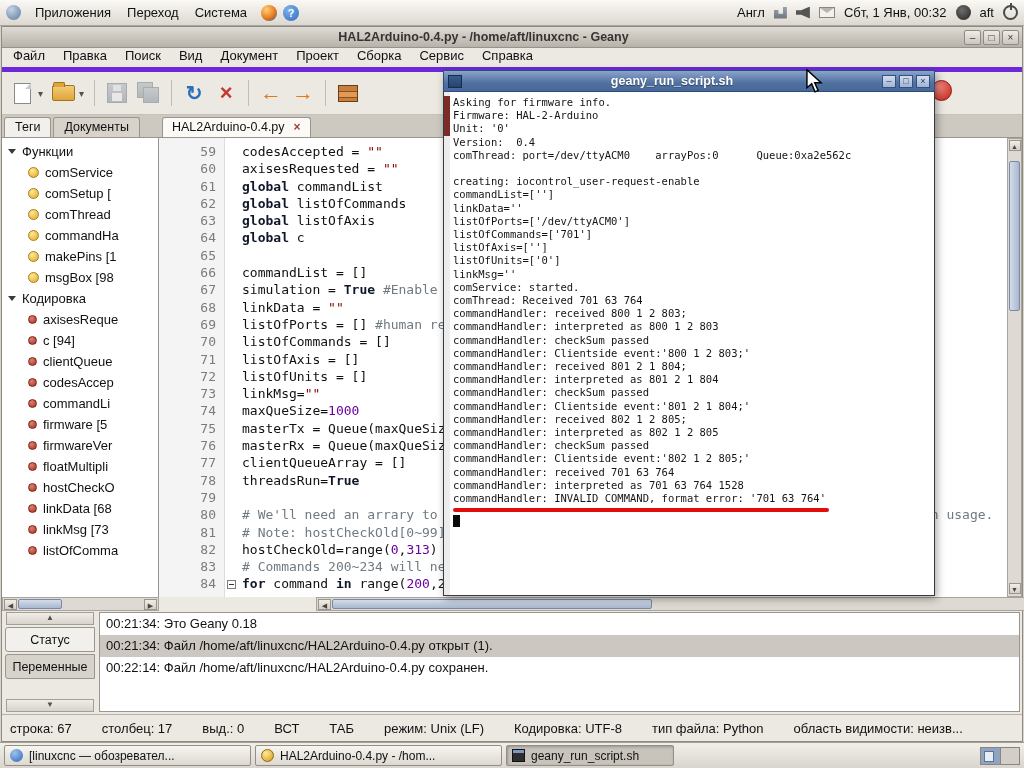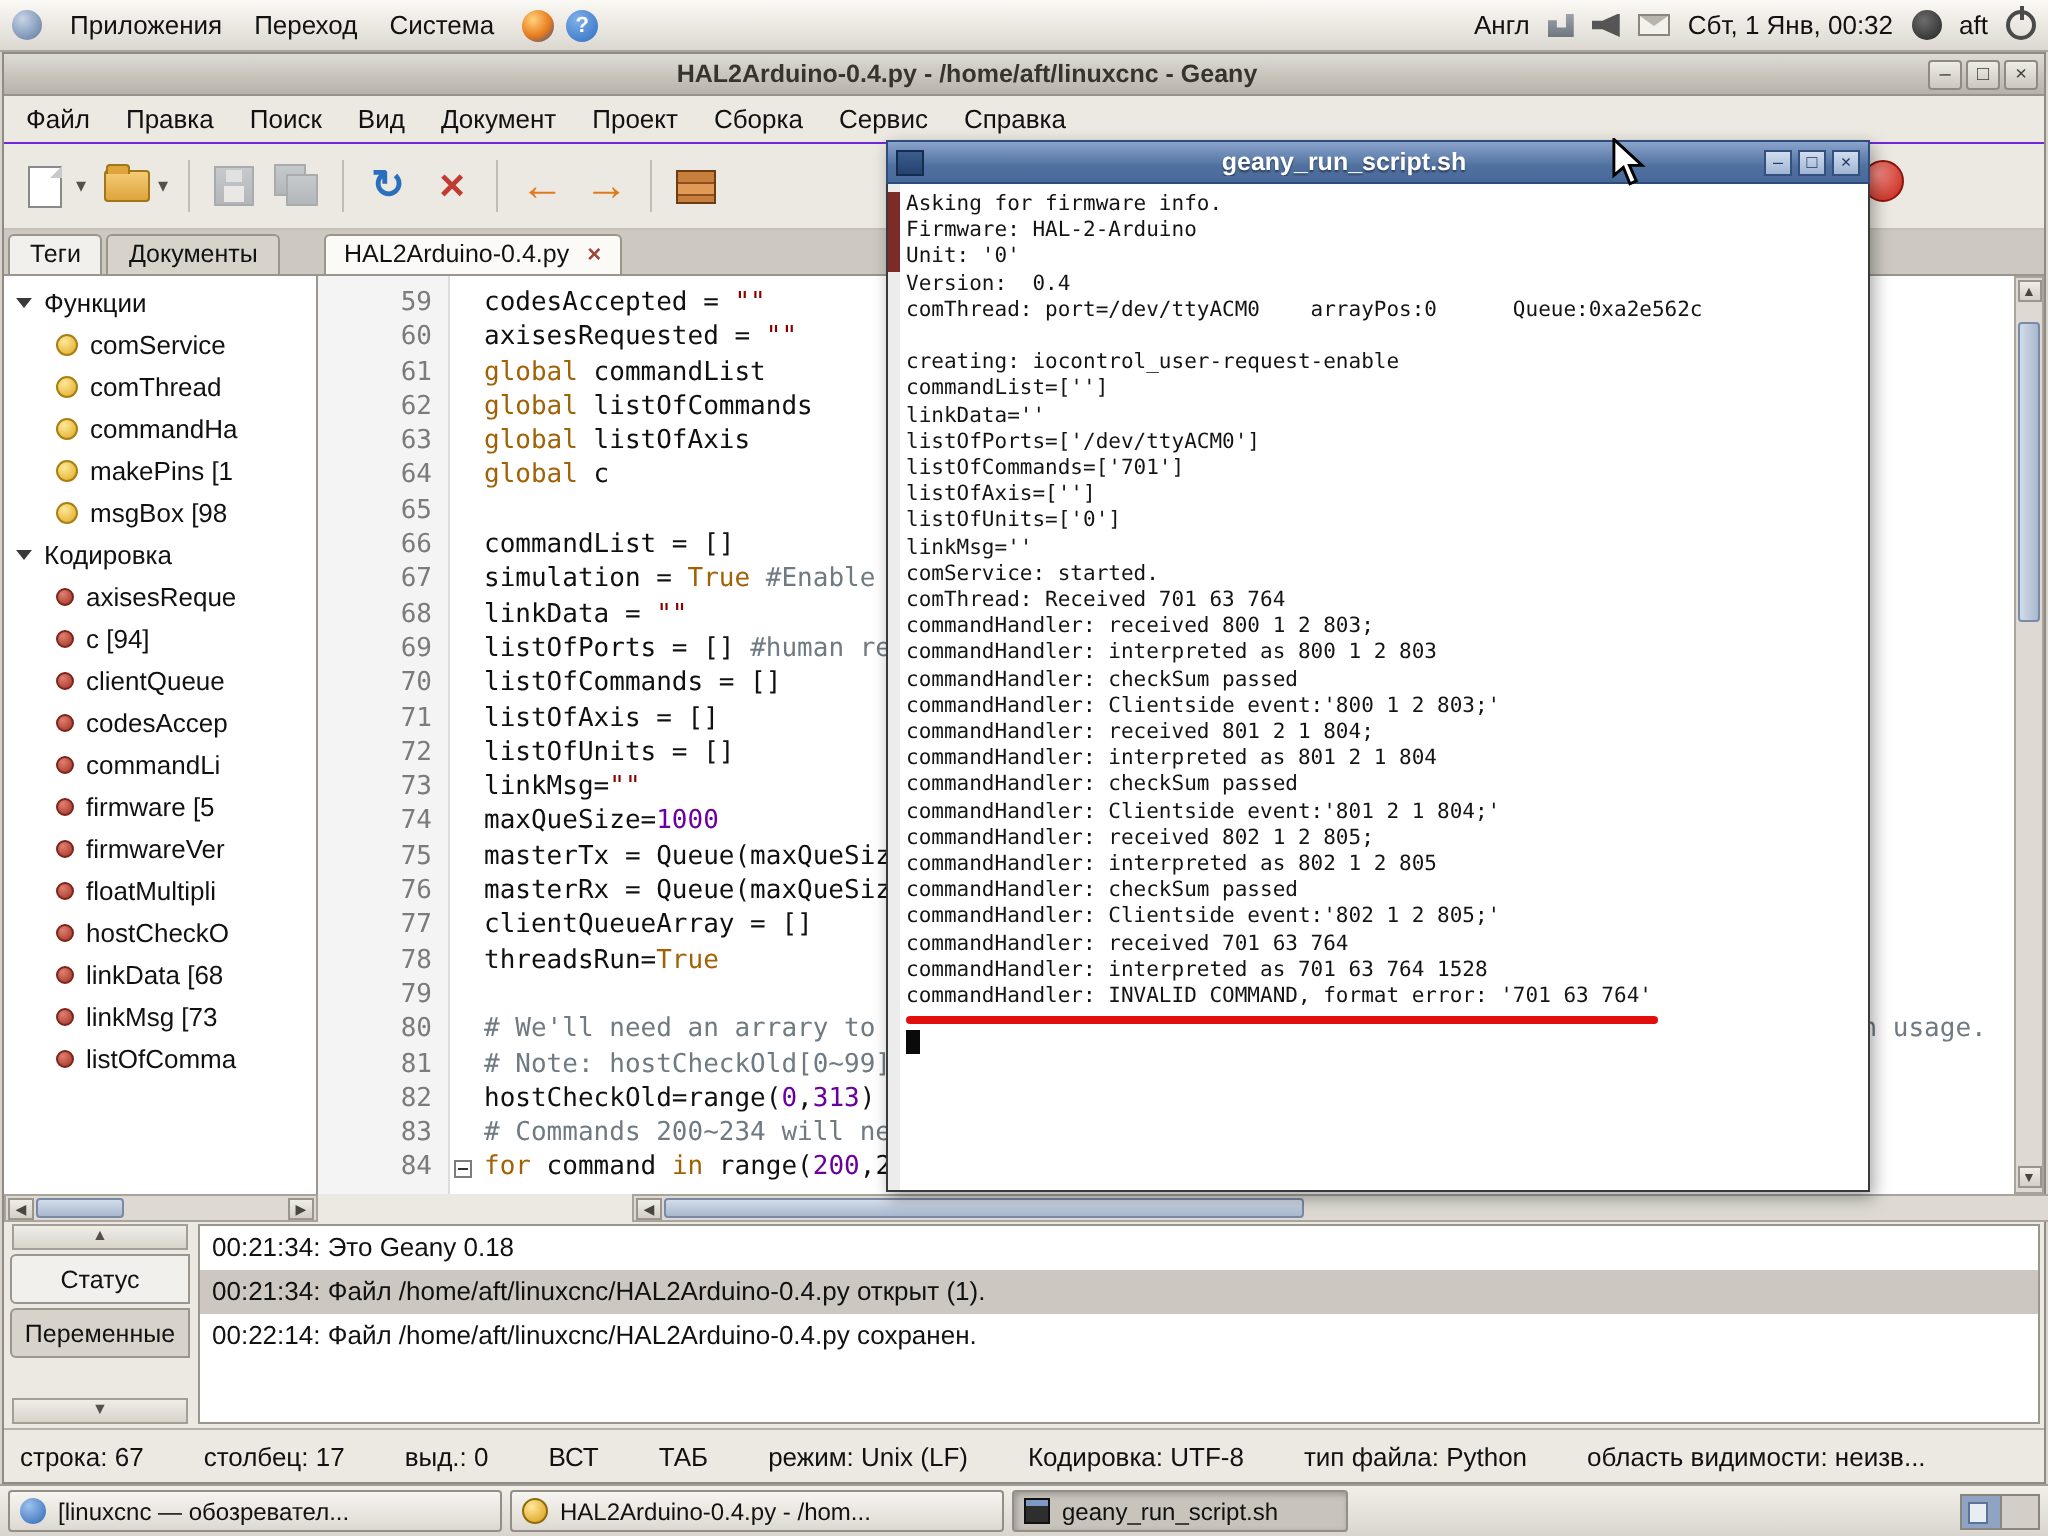--- a/index.html
+++ b/index.html
@@ -30,21 +30,21 @@
 
   
   #geany{position:absolute;left:1px;top:26px;width:1022px;height:716px;background:#ece9e3;
     border:1px solid #8f8b84;z-index:10}
   #g-titlebar{height:21px;background:linear-gradient(#dedbd5,#b7b2a9);border-bottom:1px solid #97928a;
     display:flex;align-items:center;padding:0 3px}
   #g-title{flex:1;text-align:center;font-weight:bold;font-size:12.5px;color:#37342f;
     white-space:nowrap;overflow:hidden}
   .winbtn{width:17px;height:15px;margin-left:2px;background:linear-gradient(#efece6,#ccc7bf);
     border:1px solid #8f8b84;border-radius:2px;font-size:10px;line-height:13px;text-align:center;color:#3f3b35}
-  #g-menubar{height:24px;display:flex;align-items:flex-start;padding-left:2px;border-bottom:1px solid #6d28d9}
+  #g-menubar{height:24px;display:flex;align-items:flex-end;padding-left:2px;border-bottom:5px solid #6d28d9}
   .menu-item{padding:4px 9px;cursor:default}
   #g-toolbar{height:43px;display:flex;align-items:center;gap:8px;padding-left:8px;border-bottom:1px solid #c6c1b9;position:relative}
   .tb-sep{width:1px;height:26px;background:#c2bdb4;margin:0 2px}
   .tb-btn{display:flex;align-items:center;justify-content:center;min-width:24px;height:30px}
   .tb-drop{font-size:10px;color:#55514a;margin-left:-4px}
   .ic-new{width:17px;height:21px;background:#fff;border:1px solid #8a8a8a;position:relative}
   .ic-new::after{content:"";position:absolute;right:-1px;top:-1px;border-left:6px solid transparent;border-bottom:6px solid #c9c9c9}
   .ic-open{width:23px;height:16px;background:linear-gradient(#f3cc76,#dfa43c);border:1px solid #a07616;border-radius:2px;position:relative}
   .ic-open::before{content:"";position:absolute;left:0;top:-4px;width:10px;height:4px;background:#dfa43c;border:1px solid #a07616;border-bottom:none;border-radius:2px 2px 0 0}
   .ic-save{width:20px;height:20px;background:linear-gradient(#8e9cad,#5f6d7f);border:1px solid #47535f;position:relative}
@@ -90,21 +90,21 @@
   #ed-body{position:absolute;left:0;top:23px;right:15px;bottom:14px;background:#fff;overflow:hidden;display:flex}
   #gutter{width:66px;background:#f4f4f4;color:#7b7b7b;font:13px/17.3px "DejaVu Sans Mono",monospace;
     text-align:right;padding:5px 8px 0 0;border-right:1px solid #dcdcdc}
   #foldcol{width:13px;background:#fff;padding-top:5px}
   .ln,.fold-cell,.code-line{height:17.3px}
   .fold-cell{display:flex;align-items:center;justify-content:center}
   .fold-box{width:9px;height:9px;border:1px solid #7c7c7c;background:#fdfdfd;position:relative}
   .fold-box::after{content:"";position:absolute;left:1px;right:1px;top:3px;height:1px;background:#333}
   #code-lines{flex:1;font:13px/17.3px "DejaVu Sans Mono",monospace;padding:5px 0 0 4px;white-space:pre;overflow:hidden}
   .tok-p{color:#101010}
-  .tok-k{color:#a16207;font-weight:normal}
+  .tok-k{color:#0f172a;font-weight:bold}
   .tok-s{color:#8b0000}
   .tok-n{color:#6a00a0}
   .tok-c{color:#6f7a82}
 
   
   .hscroll{position:absolute;bottom:0;height:14px;background:#dedad3;border:1px solid #a8a39b;
     display:flex;align-items:center;gap:1px;padding:0 1px}
   #side-hscroll{left:0;width:157px}
   #ed-hscroll{left:157px;width:848px}
   .scroll-btn{width:13px;height:11px;font-size:7px;text-align:center;line-height:11px;color:#4a463f;
@@ -261,20 +261,24 @@
             <div class="ntab">Документы</div>
           </div>
         <div id="symbol-list">
             <div class="tree-section">
               <span class="expander"></span>
               <span>Функции</span>
             </div>
             <div class="tree-item">
               <span class="sym-fn"></span>
               <span>comService</span>
+            </div>
+            <div class="tree-item">
+              <span class="sym-fn"></span>
+              <span>comSetup [</span>
             </div>
             <div class="tree-item">
               <span class="sym-fn"></span>
               <span>comThread</span>
             </div>
             <div class="tree-item">
               <span class="sym-fn"></span>
               <span>commandHa</span>
             </div>
             <div class="tree-item">

